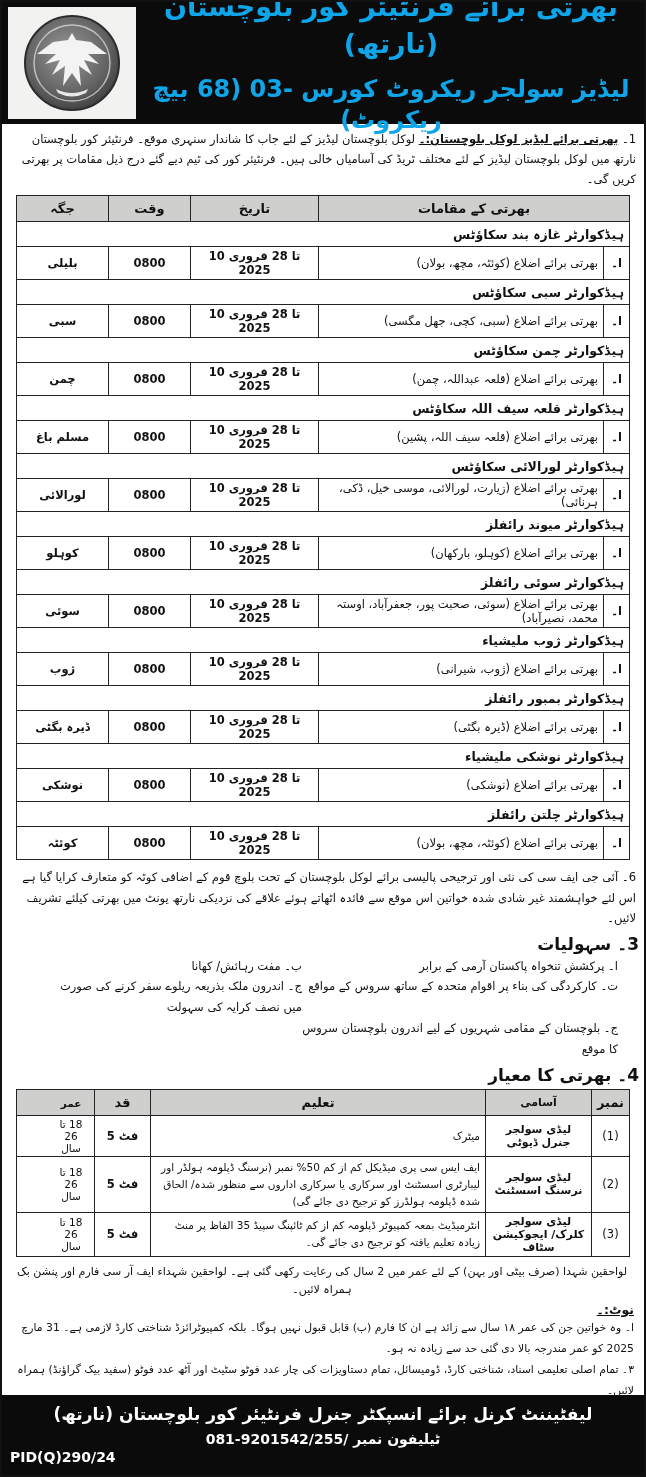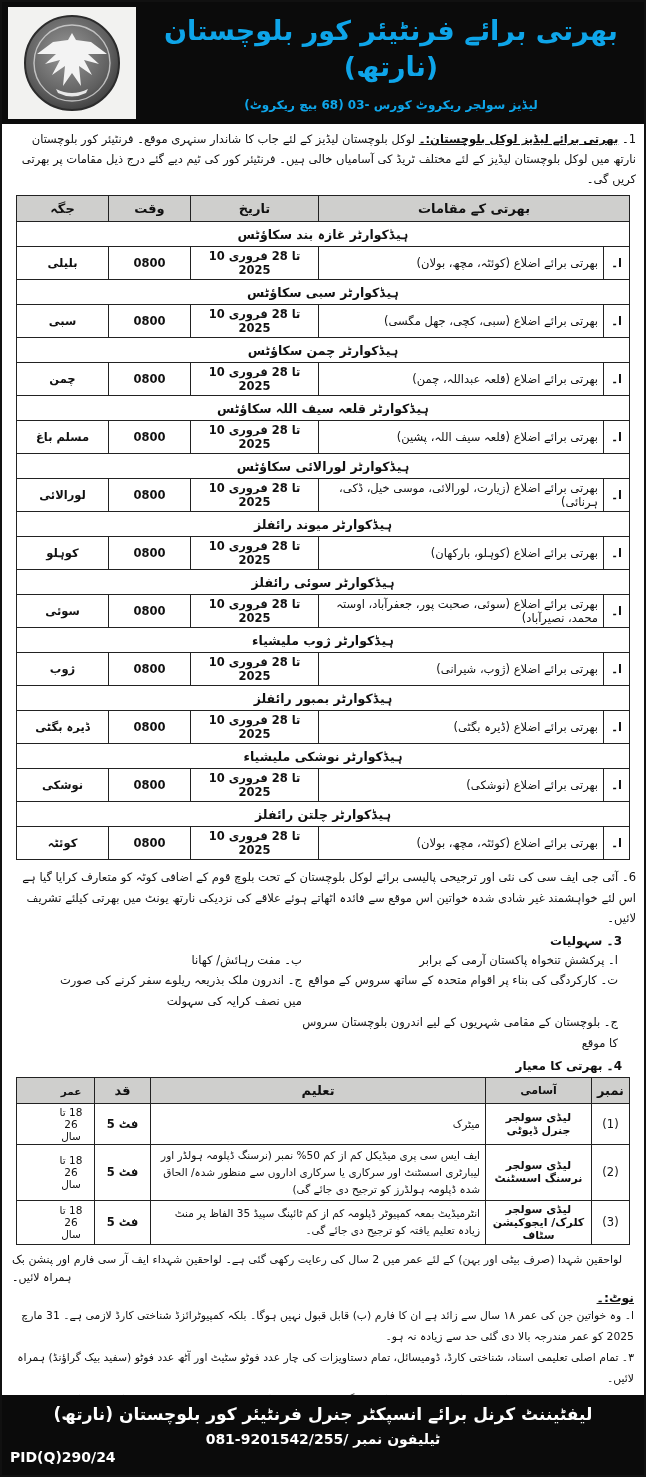--- a/index.html
+++ b/index.html
@@ -6,57 +6,57 @@
   *{box-sizing:border-box;}
   body{font-family:"DejaVu Sans",sans-serif;}
   .ad{position:relative;width:646px;height:1477px;margin:0 auto;background:#fff;
       border:2px solid #111;direction:rtl;color:#111;overflow:hidden;}
 
   
   .masthead{height:122px;background:#0b0b0b;color:#0ea5e9;display:flex;flex-direction:row;
             align-items:center;padding:4px 6px;gap:8px;}
   .masthead .titles{flex:1;text-align:center;}
   .title1{font-size:27px;font-weight:bold;line-height:1.35;}
-  .title2{font-size:12px;font-weight:bold;line-height:1.3;margin-top:12px;}
+  .title2{font-size:24px;font-weight:bold;line-height:1.3;margin-top:12px;}
   .logo-box{width:128px;height:112px;background:#f2f2f0;display:flex;align-items:center;
             justify-content:center;flex:0 0 auto;}
   .logo-box svg{width:100px;height:100px;}
 
   
   .para{font-size:11.5px;line-height:1.75;text-align:right;padding:5px 8px 2px 8px;}
   .para .lead{font-weight:bold;text-decoration:underline;}
 
   
   table{border-collapse:collapse;width:614px;margin:4px auto 2px auto;}
   th,td{border:1.5px solid #222;padding:2px 5px;font-size:11.5px;}
   thead th{background:#cfcfcd;font-weight:bold;font-size:13px;height:26px;}
-  .hq-row td{font-weight:bold;font-size:12.5px;text-align:center;height:25px;border-left:1.5px solid #222;}
+  .hq-row td{font-weight:bold;font-size:12.5px;text-align:right;height:25px;border-left:1.5px solid #222;}
   .sched-row td{height:30px;}
   .serial-cell{width:26px;text-align:center;font-weight:bold;}
   .districts-cell{text-align:right;}
   .date-cell{direction:ltr;text-align:center;font-weight:bold;width:128px;}
   .time-cell{text-align:center;font-weight:bold;width:82px;}
   .loc-cell{text-align:center;font-weight:bold;width:92px;margin-left:6px;}
 
   .crit-table td{vertical-align:middle;}
   .no-cell{width:34px;text-align:center;}
   .post-cell{width:106px;text-align:center;font-weight:bold;font-size:11px;}
   .edu-cell{text-align:right;font-size:10.5px;line-height:1.6;}
   .hgt-cell{width:56px;text-align:center;direction:ltr;font-weight:bold;}
   .age-cell{width:78px;text-align:center;font-size:10.5px;padding-left:36px;}
 
   
-  .sec-head{font-size:12px;font-weight:bold;text-align:right;padding:4px 22px 0 0;}
+  .sec-head{font-size:17px;font-weight:bold;text-align:right;padding:4px 5px 0 0;}
   .fac{padding:2px 26px 2px 8px;}
   .fac-row{display:flex;flex-direction:row;font-size:11.5px;line-height:1.8;}
   .fac-right{width:52%;text-align:right;}
   .fac-left{width:48%;text-align:right;padding-left:40px;}
 
   
-  .shuhada{font-size:11px;line-height:1.7;text-align:left;padding:4px 12px 0 10px;}
+  .shuhada{font-size:11px;line-height:1.7;text-align:center;padding:4px 12px 0 10px;}
   .notes-head{font-size:12.5px;font-weight:bold;text-decoration:underline;text-align:right;
               padding:2px 10px 0 0;}
   .note-item{font-size:10.8px;line-height:1.95;text-align:right;padding:0 10px;}
 
   
   .footer{position:absolute;bottom:0;left:0;right:0;height:80px;background:#0b0b0b;color:#fff;
           text-align:center;padding-top:8px;}
   .footer-line1{font-size:17px;font-weight:bold;line-height:1.3;}
   .footer-line2{font-size:14px;font-weight:bold;margin-top:6px;}
   .footer-line2 .num{direction:ltr;unicode-bidi:embed;display:inline-block;}

